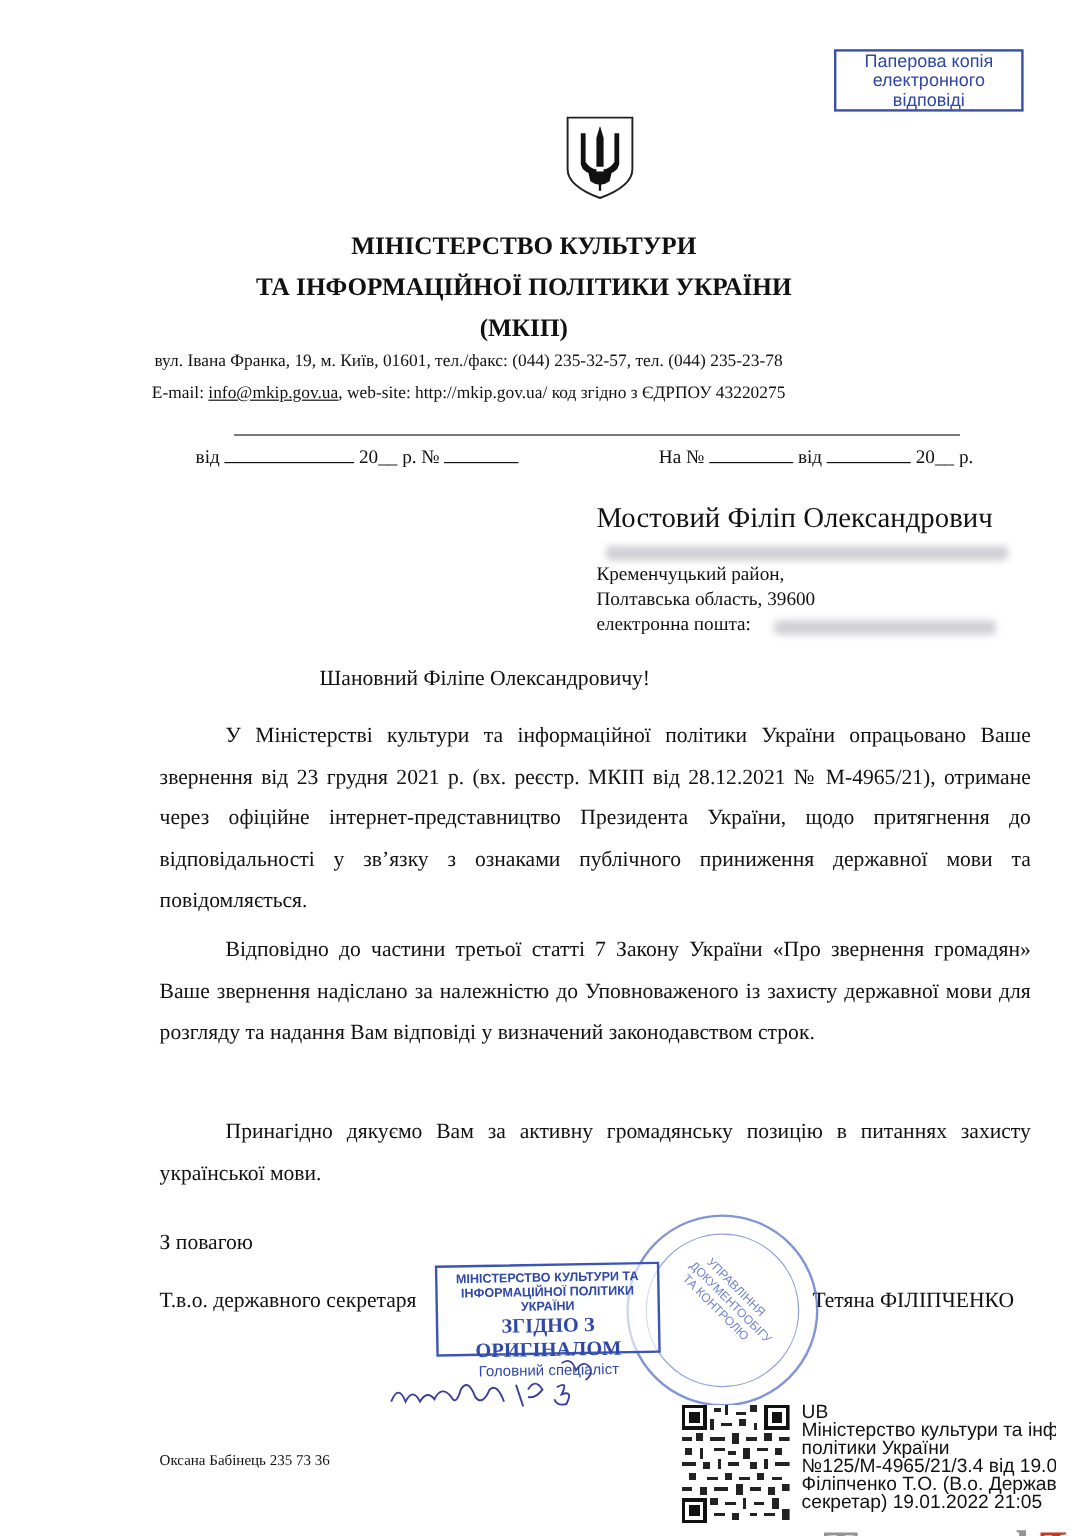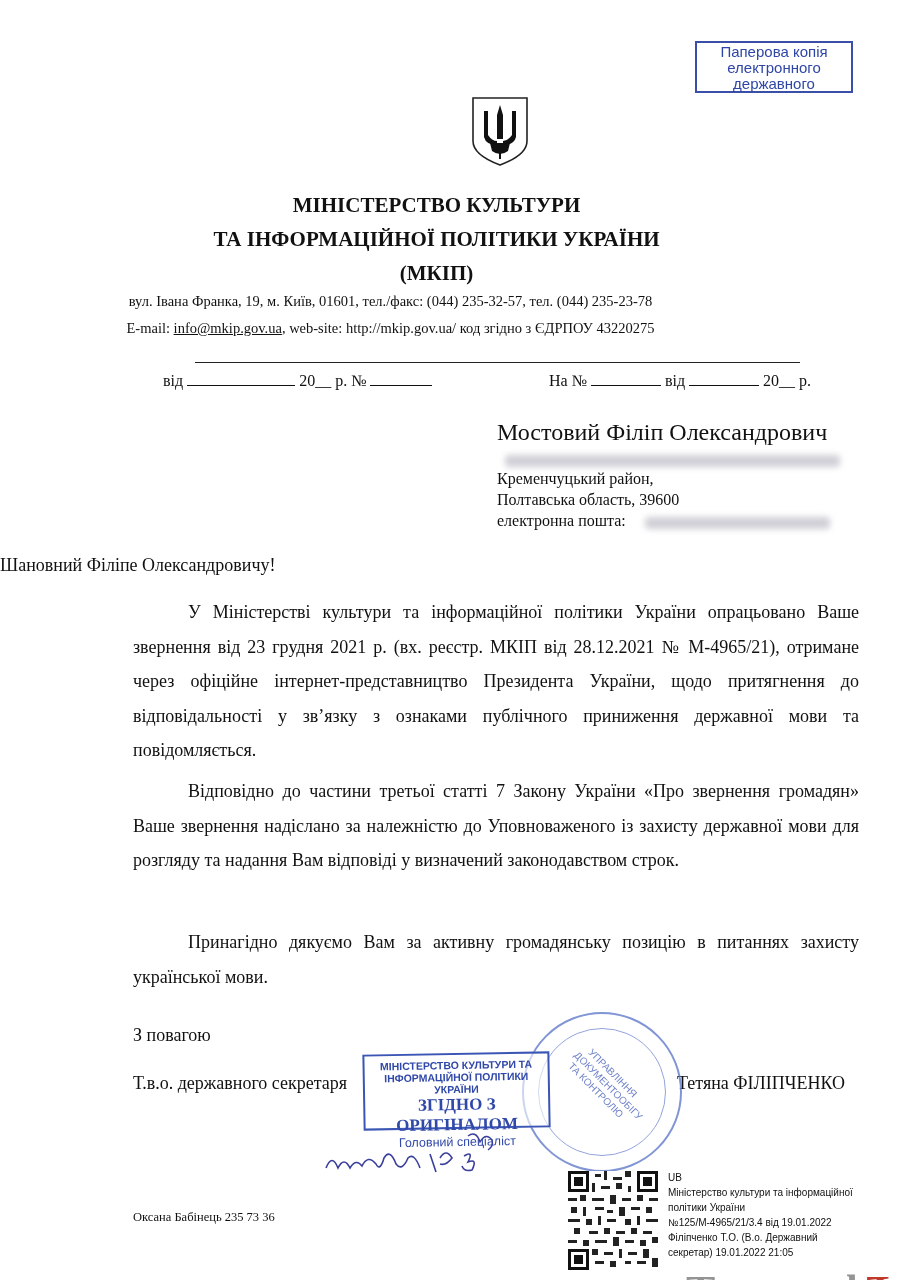--- a/index.html
+++ b/index.html
@@ -10,47 +10,47 @@
                font-family: "Liberation Sans", sans-serif; font-size: 15px; line-height: 16px; text-align: center; padding-top: 1px; box-sizing: border-box; }
   .coat { left: 470px; top: 95px; width: 60px; height: 72px; }
   .hdr { left: 0; width: 873px; text-align: center; font-weight: bold; font-size: 21px; }
   .addr { left: 0; width: 781px; text-align: center; font-size: 14.5px; }
   .addr a { color: #111; text-decoration: underline; }
   .rule { left: 195px; top: 362px; width: 605px; height: 1px; background: #222; }
   .refline { font-size: 16px; top: 371px; white-space: pre; }
   .uline { display: inline-block; border-bottom: 1px solid #111; height: 14px; vertical-align: baseline; }
   .recip { left: 497px; font-size: 16px; }
   .blur { background: #cfcfd6; filter: blur(3px); height: 12px; border-radius: 4px; }
-  .greet { left: 0; width: 712px; text-align: left; font-size: 18px; top: 555px; }
+  .greet { left: 0; width: 712px; text-align: center; font-size: 18px; top: 555px; padding-left: 48px; }
   .para { left: 133px; width: 726px; font-size: 18px; line-height: 34.5px; text-align: justify; }
   .para .ind { display: inline-block; width: 55px; }
   .sig { font-size: 18px; }
   .stamp-rect { left: 363px; top: 1053px; width: 187px; height: 76px; border: 2px solid #3b55b5; color: #3048a8;
                 font-family: "Liberation Sans", sans-serif; text-align: center; box-sizing: border-box; transform: rotate(-1deg); background: rgba(255,255,255,0.6); }
   .stamp-rect .l1 { font-size: 10.5px; font-weight: bold; margin-top: 4px; }
   .stamp-rect .l2 { font-size: 10.5px; font-weight: bold; }
   .stamp-rect .l3 { font-size: 17px; font-weight: bold; font-family: "Liberation Serif", serif; }
   .stamp-rect .l4 { font-size: 12.5px; }
   .stamp-round { left: 522px; top: 1012px; width: 156px; height: 156px; border-radius: 50%; border: 2px solid #5872c8; opacity: 0.75; }
   .stamp-round .inner { position: absolute; left: 14px; top: 14px; right: 14px; bottom: 14px; border-radius: 50%; border: 1px solid #6d84d0; }
   .stamp-round .txt { position: absolute; left: 40px; top: 50px; width: 80px; font-family: "Liberation Sans", sans-serif; font-size: 10px; color: #3f58b8; transform: rotate(45deg); text-align: center; line-height: 12px; }
   .qr { left: 568px; top: 1170px; width: 90px; height: 100px; }
-  .eds { left: 668px; top: 1170px; font-family: "Liberation Sans", sans-serif; font-size: 10px; line-height: 15px; color: #111; white-space: nowrap; overflow: hidden; width: 212px; }
+  .eds { left: 668px; top: 1170px; font-family: "Liberation Sans", sans-serif; font-size: 16px; line-height: 15px; color: #111; white-space: nowrap; overflow: hidden; width: 212px; }
   .watermark { left: 650px; top: 1266px; font-family: "Liberation Serif", serif; font-weight: bold; font-size: 44px; color: rgba(60,60,60,0.55); letter-spacing: -1px; margin-left: 36px; }
   .watermark .b { color: #c0392b; }
   .signature { left: 318px; top: 1128px; width: 200px; height: 60px; }
   .exec { left: 133px; top: 1210px; font-size: 12.5px; }
 </style>
 </head>
 <body>
 
 <div class="abs stamp-top">
   <div>Паперова копія</div>
   <div>електронного</div>
-  <div>державного</div>
+  <div>відповіді</div>
 </div>
 
 <svg class="abs coat" viewBox="0 0 60 72">
   <path d="M3 3 H57 V46 Q57 60 30 70 Q3 60 3 46 Z" fill="#fff" stroke="#222" stroke-width="1.6"></path>
   <path d="M30 10 L33 20 L33 44 L27 44 L27 20 Z" fill="#111"></path>
   <path d="M14 16 L18 16 L18 40 Q22 46 27 46 L27 50 Q16 50 14 42 Z" fill="#111"></path>
   <path d="M46 16 L42 16 L42 40 Q38 46 33 46 L33 50 Q44 50 46 42 Z" fill="#111"></path>
   <path d="M20 48 L40 48 L38 56 Q30 62 22 56 Z" fill="#111"></path>
   <path d="M29 56 L31 56 L31 64 L29 64 Z" fill="#111"></path>
 </svg>

